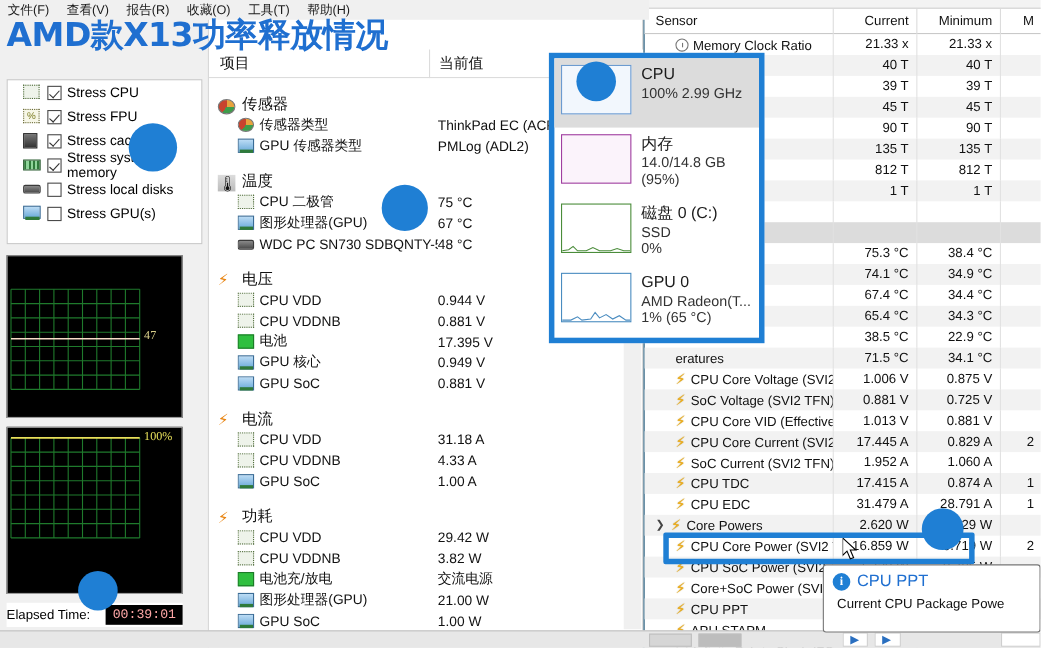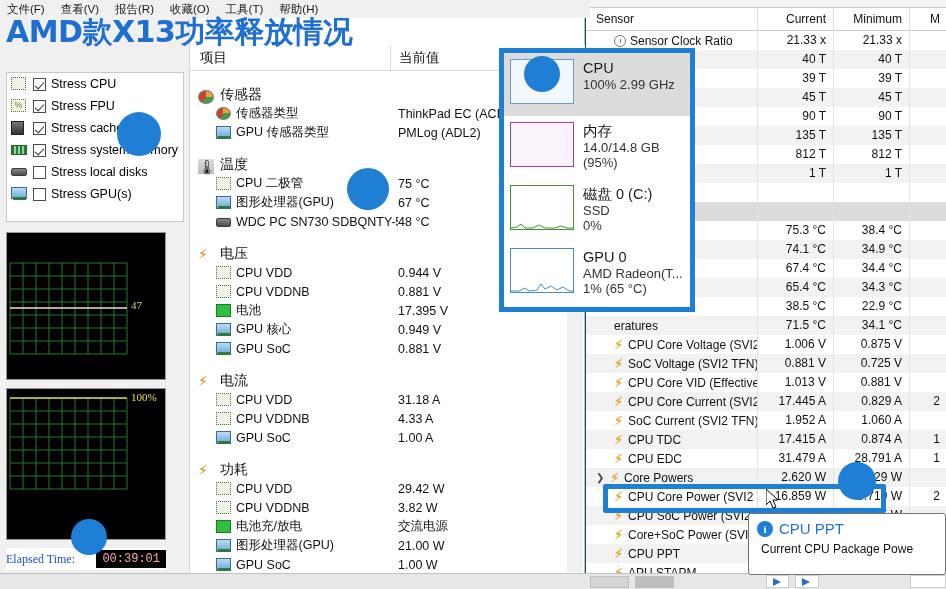--- a/index.html
+++ b/index.html
@@ -22,21 +22,21 @@
     font-size: 11.5px; color: #1a1a1a; padding-left: 4px; gap: 10px;
     white-space: nowrap; z-index: 5;
   }
   #menubar .mi { padding: 1px 3px; cursor: default; }
 
   #stress-panel {
     position: absolute; left: 6px; top: 72px; width: 178px; height: 150px;
     background: #ffffff; border: 1px solid #c8c8c8;
   }
   .chk-row {
-    display: flex; align-items: center; height: 22px; padding-left: 4px; gap: 5px;
+    display: flex; align-items: center; height: 22px; padding-left: 14px; gap: 5px;
     font-size: 12.5px; color: #000;
   }
   .chk-icon { width: 17px; height: 15px; flex: 0 0 17px; position: relative; }
   .box {
     width: 13px; height: 13px; border: 1px solid #4a4a4a; background: #fff;
     flex: 0 0 13px; position: relative;
   }
   .box.checked::after {
     content: ""; position: absolute; left: 3px; top: 1px;
     width: 4px; height: 8px; border: solid #333; border-width: 0 1.6px 1.6px 0;
@@ -61,21 +61,21 @@
   #graph2 { top: 388px; width: 160px; height: 152px; }
   .grid-svg { position: absolute; left: 0; top: 0; }
   .glabel {
     position: absolute; font-size: 11px; font-family: Liberation Serif, serif;
   }
 
   #elapsed-row {
     position: absolute; left: 6px; top: 548px; width: 160px; height: 22px;
     display: flex; align-items: center; background: #ffffff;
   }
-  #elapsed-label { font-size: 12px; color: #1d4ed8; font-family: Liberation Serif, serif; }
+  #elapsed-label { font-size: 12px; color: #000000; }
   #elapsed-val {
     margin-left: auto; background: #000; color: #fca5a5;
     font-family: "Liberation Mono", monospace; font-size: 12px;
     padding: 2px 6px; letter-spacing: 0px;
   }
 
   
   #anno-title {
     position: absolute; left: 6px; top: 12px; z-index: 40;
     font-size: 30px; font-weight: bold; color: #1f6fd0;
@@ -500,21 +500,21 @@
       <div class="h-sensor">Sensor</div>
       <div class="h-cur">Current</div>
       <div class="h-min">Minimum</div>
       <div class="h-max">M</div>
     </div>
     <div id="rp-body">
         <div class="r-row">
           <div class="r-name">
             <span class="r-ind"></span>
             <span class="si-clock"></span>
-            <span>Sensor Clock Ratio</span>
+            <span>Memory Clock Ratio</span>
           </div>
           <div class="r-cur">21.33 x</div>
           <div class="r-min">21.33 x</div>
           <div class="r-max"></div>
         </div>
         <div class="r-row alt">
           <div class="r-name">
             <span class="r-ind"></span>
             <span class="si-clock"></span>
             <span>P</span>

